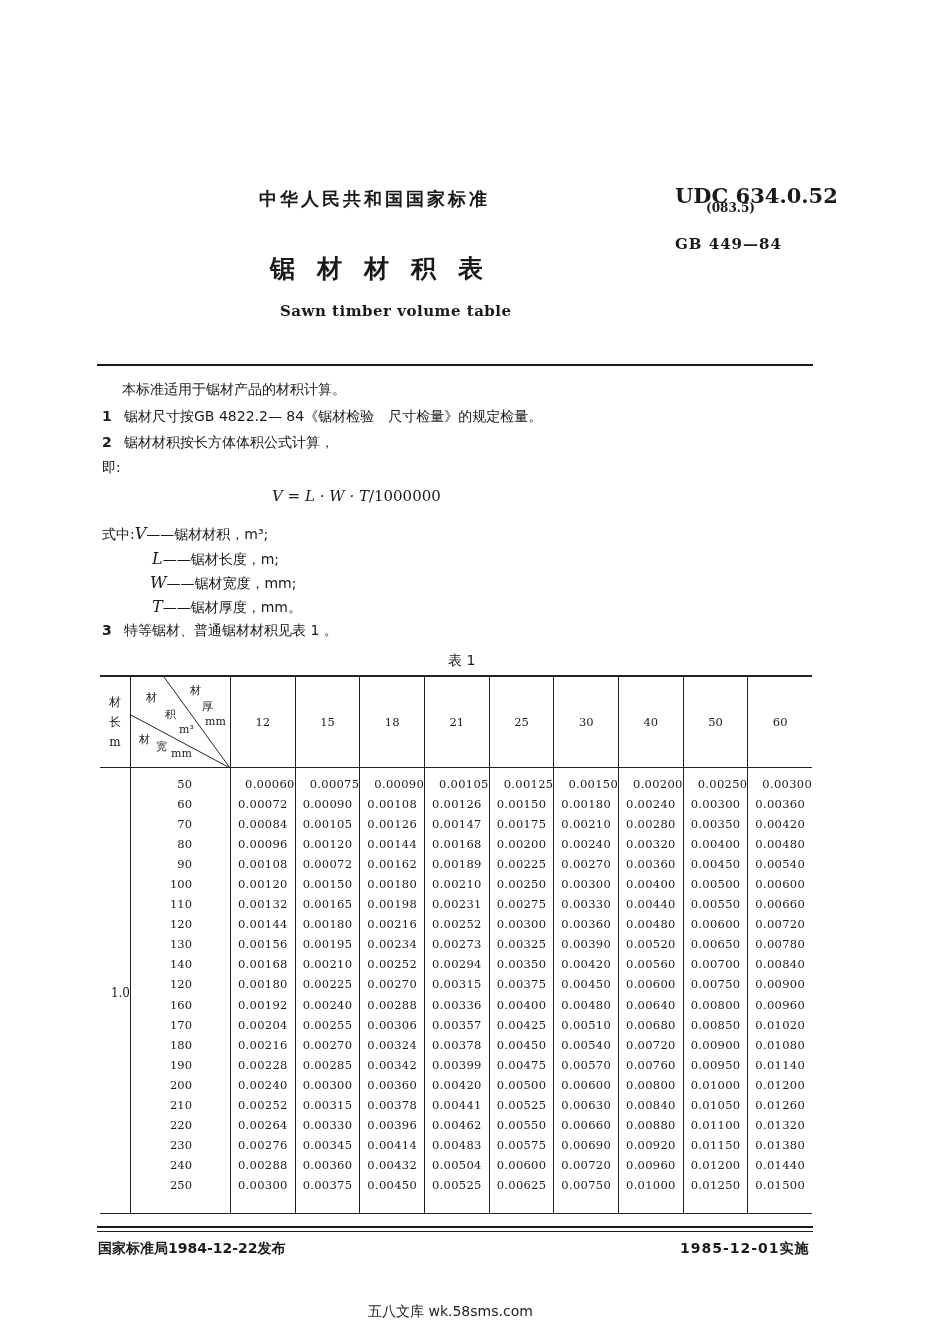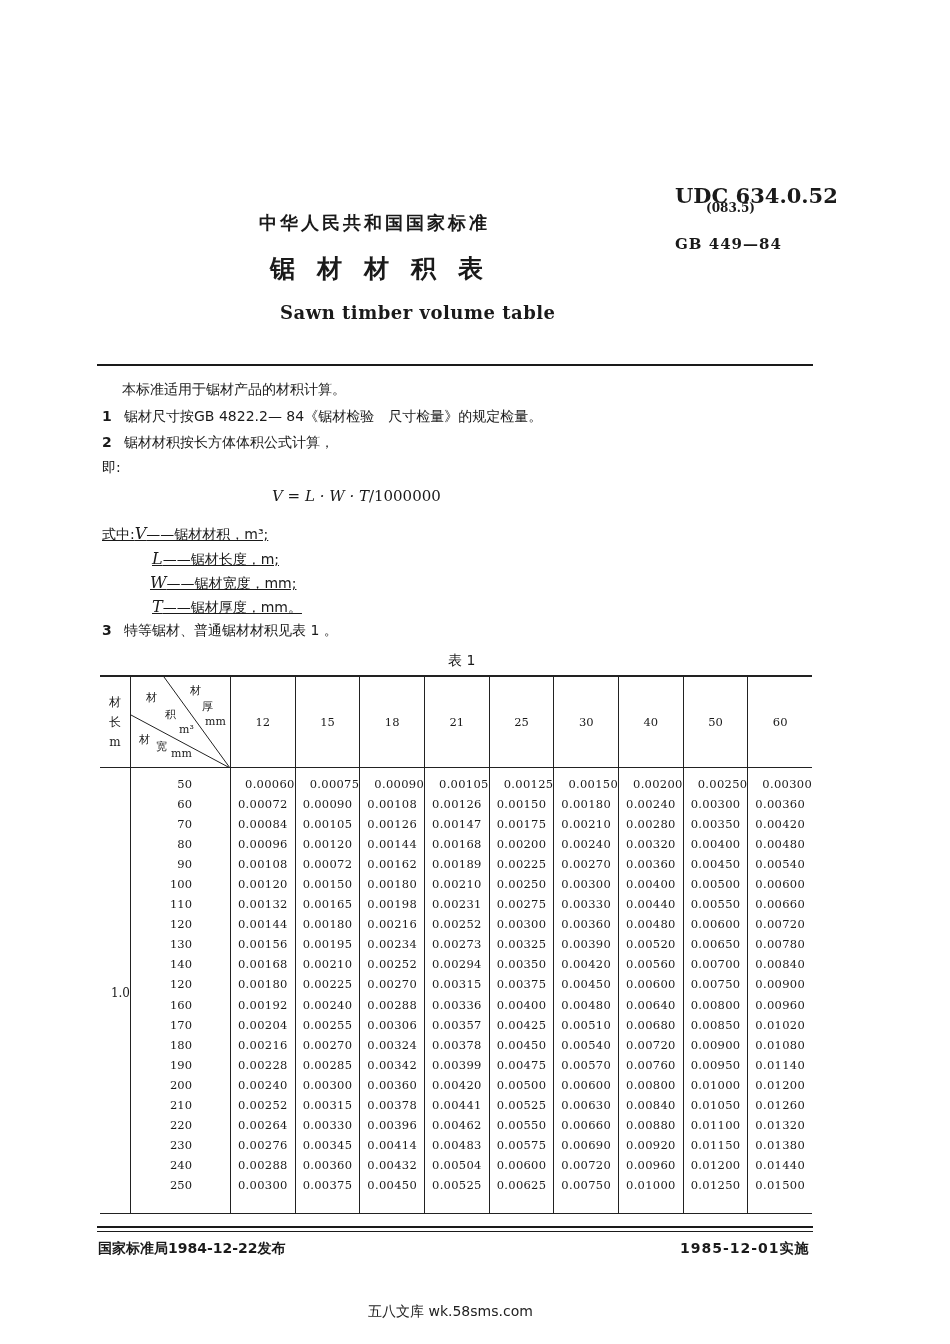--- a/index.html
+++ b/index.html
@@ -1,32 +1,32 @@
 <!DOCTYPE html>
 <html><head>
 <meta charset="utf-8">
 <style>
   html, body { margin: 0; padding: 0; background: #ffffff; }
   body {
     width: 950px; height: 1344px; position: relative; overflow: hidden;
     font-family: "DejaVu Serif", "Liberation Serif", serif; color: #1a1a1a;
   }
   .abs { position: absolute; }
-  .header-cn { left: 259px; top: 187px; font-size: 18px; font-weight: bold; letter-spacing: 3px; font-family: "DejaVu Sans", sans-serif; margin-top: 24px; }
+  .header-cn { left: 259px; top: 187px; font-size: 18px; font-weight: bold; letter-spacing: 3px; font-family: "DejaVu Sans", sans-serif; }
   .udc { left: 675px; top: 183px; font-size: 21px; font-weight: bold; }
   .udc-sub { left: 706px; top: 201px; font-size: 12px; font-weight: bold; }
   .gbcode { left: 675px; top: 235px; font-size: 15px; font-weight: bold; letter-spacing: 1px; }
   .title-cn { left: 270px; top: 252px; font-size: 25px; font-weight: bold; letter-spacing: 22px; font-family: "DejaVu Sans", sans-serif; }
-  .title-en { left: 280px; top: 302px; font-size: 18px; font-weight: bold; letter-spacing: 0.5px; }
+  .title-en { left: 280px; top: 302px; font-size: 15px; font-weight: bold; letter-spacing: 0.5px; }
   .rule { left: 97px; width: 716px; background: #1a1a1a; }
   .para { font-size: 14px; font-family: "DejaVu Sans", sans-serif; white-space: nowrap; }
   .para .num { font-weight: bold; display: inline-block; width: 22px; }
   .formula { left: 272px; top: 487px; font-size: 15px; font-style: italic; }
   .formula .n { font-style: normal; }
-  .def { font-size: 14px; font-family: "DejaVu Sans", sans-serif; white-space: nowrap; text-decoration: underline; }
+  .def { font-size: 14px; font-family: "DejaVu Sans", sans-serif; white-space: nowrap; }
   .def .var { font-style: italic; font-family: "DejaVu Serif", serif; font-size: 16px; }
   .table-caption { left: 448px; top: 652px; font-size: 14px; font-family: "DejaVu Sans", sans-serif; text-align: center; }
 
   table.vol {
     position: absolute; left: 100px; top: 675px; width: 712px;
     border-collapse: collapse; font-size: 11.5px;
   }
   table.vol th, table.vol td { border-left: 1px solid #222; border-right: 1px solid #222; padding: 0; text-align: center; }
   table.vol thead tr { height: 91px; border-top: 2px solid #222; border-bottom: 1.5px solid #222; }
   table.vol thead th { font-weight: normal; }

